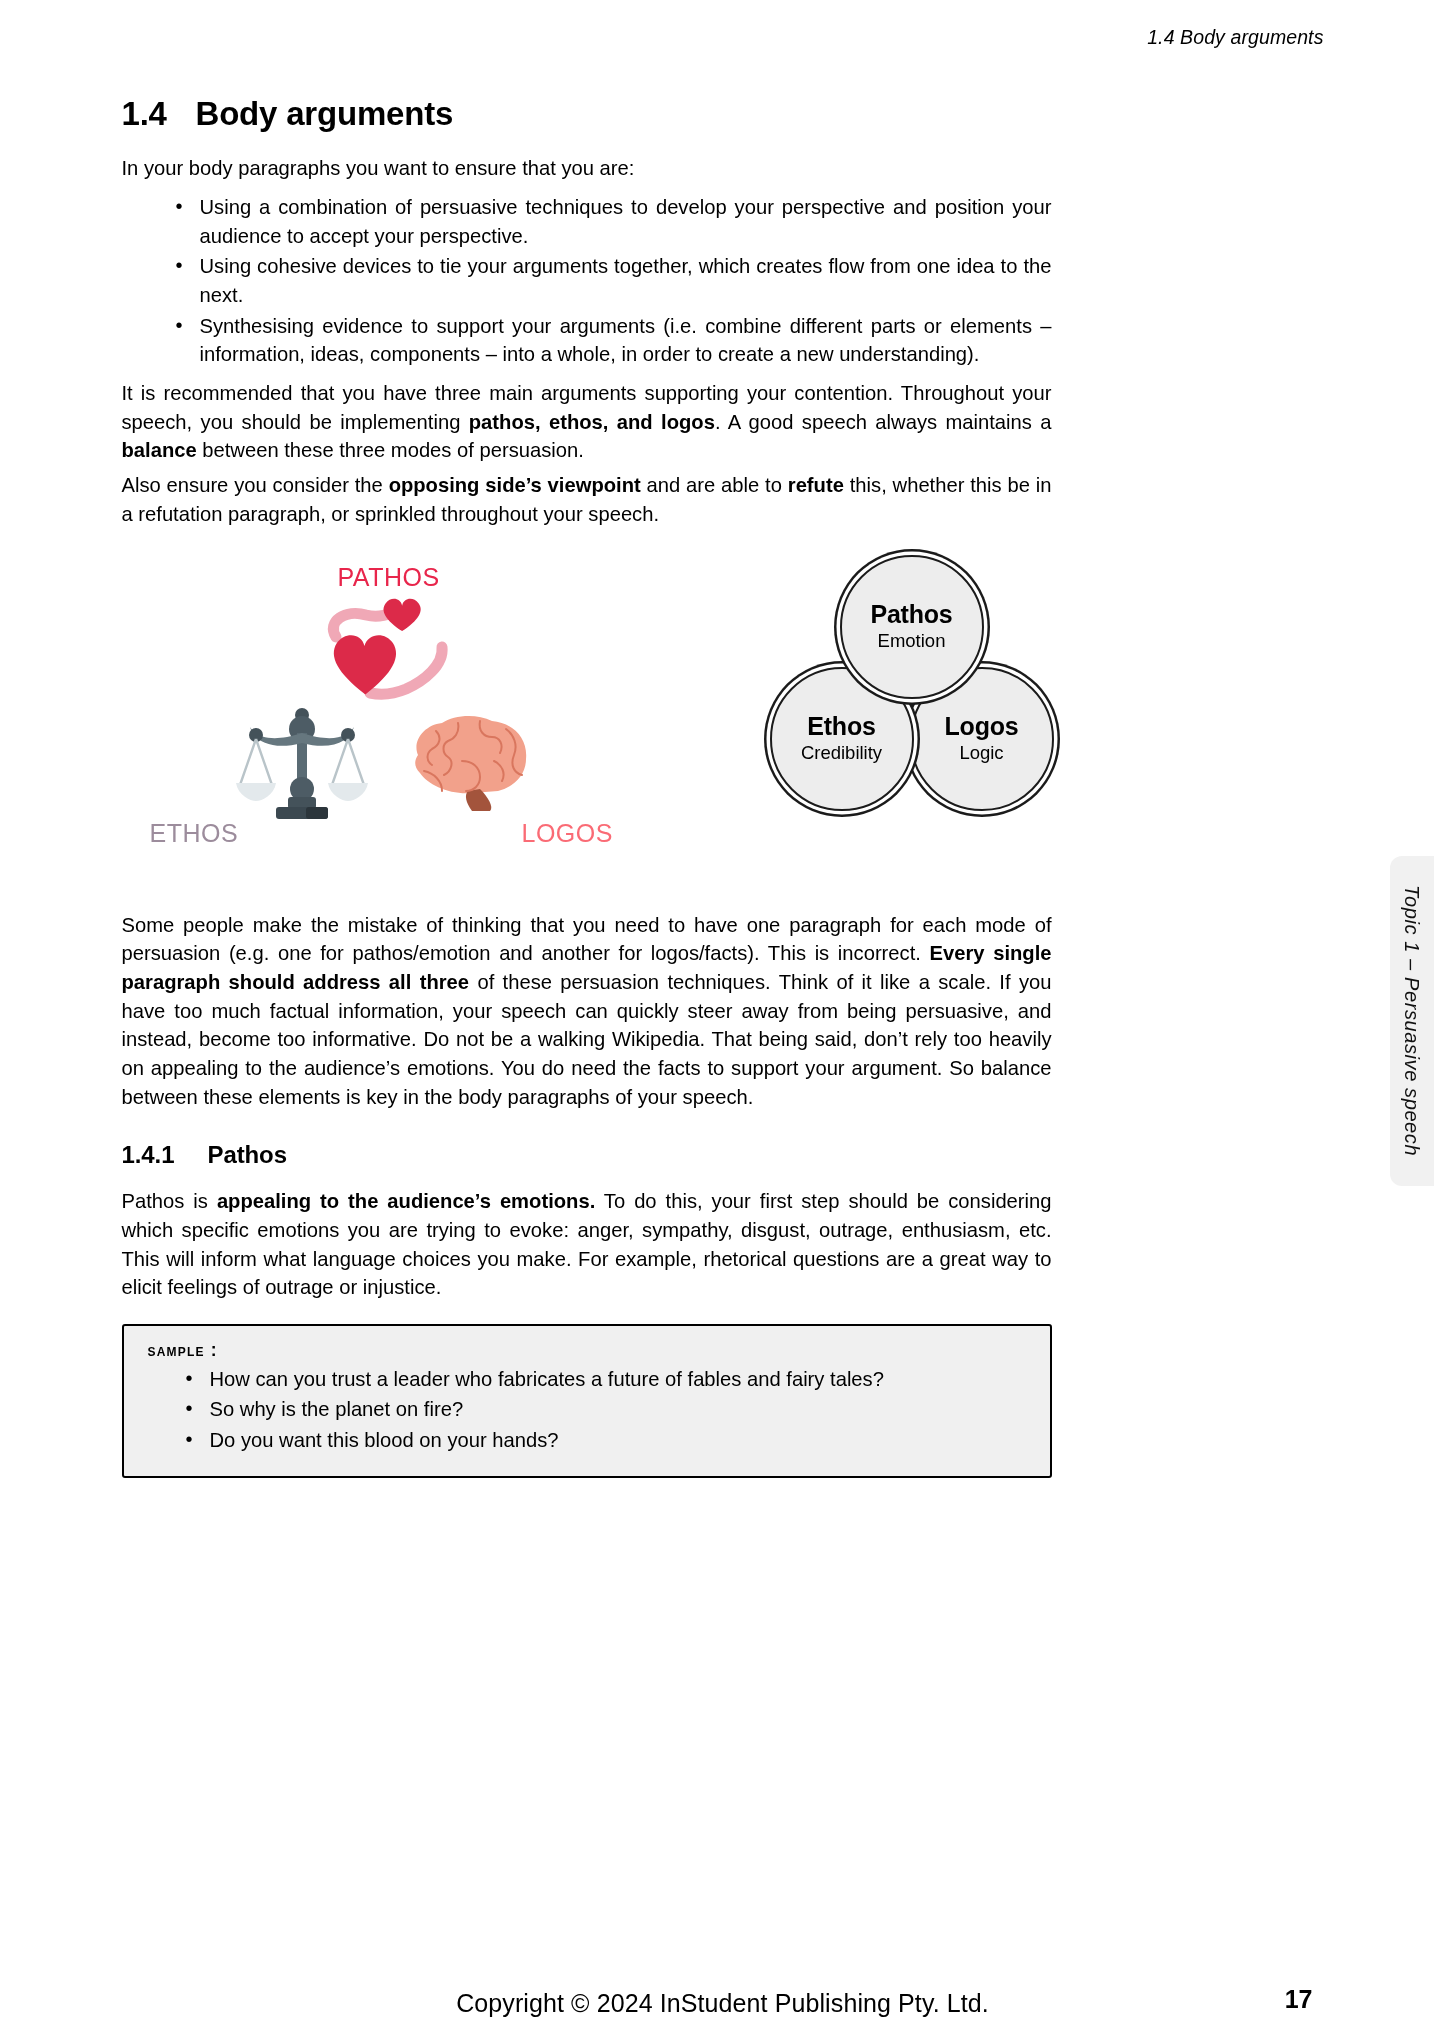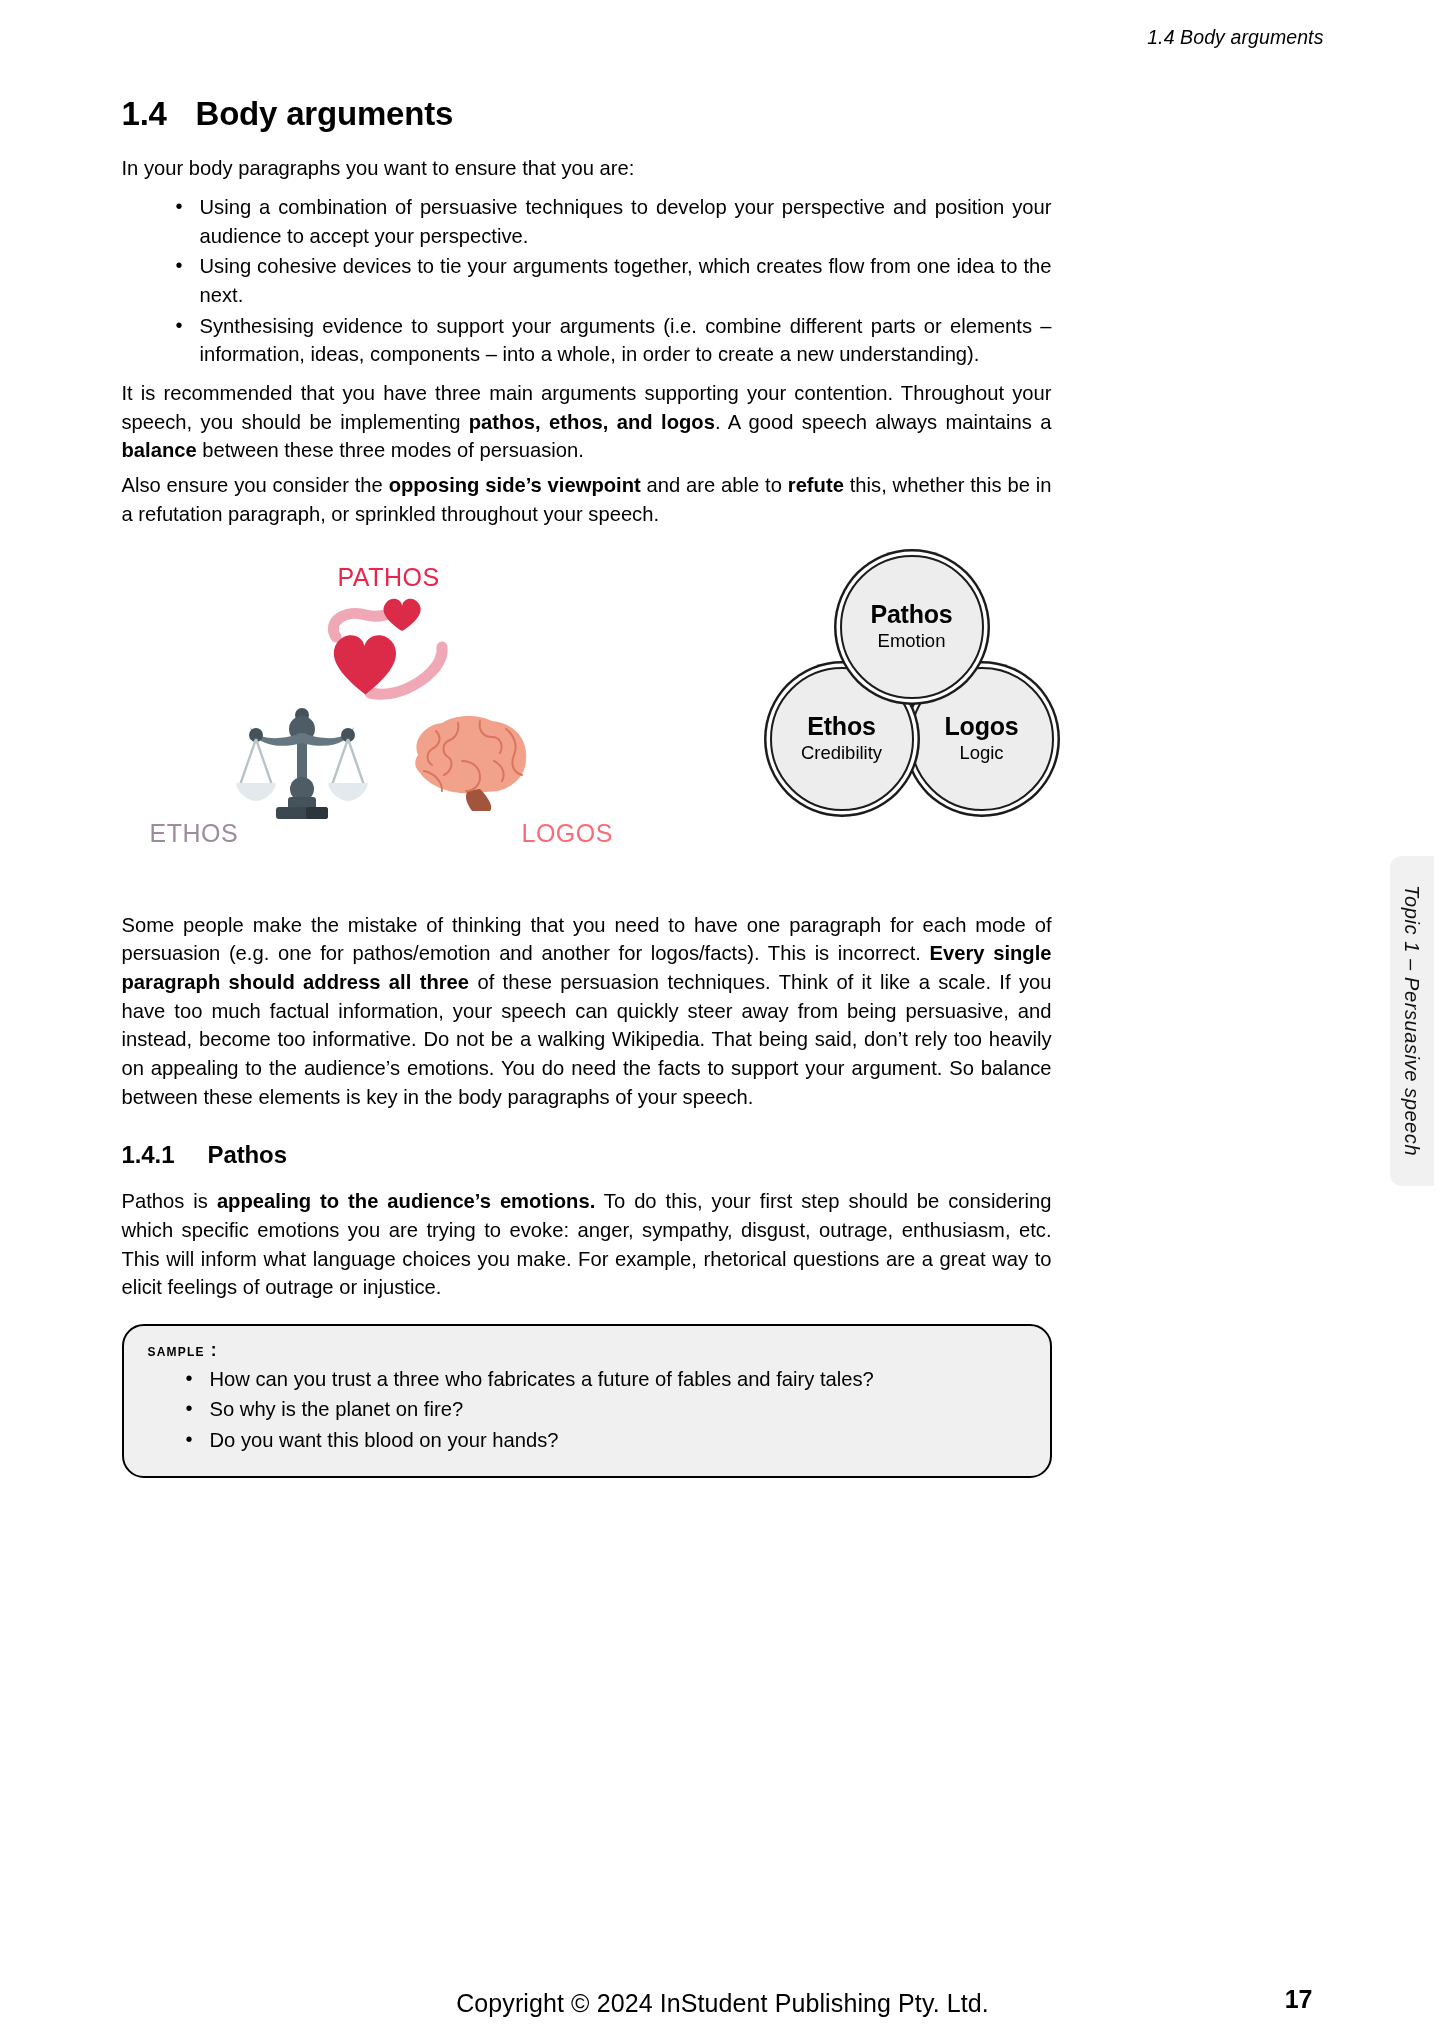--- a/index.html
+++ b/index.html
@@ -160,21 +160,21 @@
   }
   .circle-pathos { left: 72px;  top: 4px;   width: 140px; height: 140px; z-index: 3; }
   .circle-ethos  { left: 2px;   top: 116px; width: 140px; height: 140px; z-index: 2; }
   .circle-logos  { left: 142px; top: 116px; width: 140px; height: 140px; z-index: 1; }
 
   
   .sample-box {
     margin-top: 22px;
     background: #f0f0f0;
     border: 2.6px solid #000000;
-    border-radius: 22px;
+    border-radius: 3px;
     padding: 14px 22px 20px 22px;
     box-sizing: border-box;
   }
   .sample-label {
     font-size: 17.5px;
     font-weight: bold;
     font-variant: small-caps;
     text-transform: lowercase;
     letter-spacing: 1.2px;
     margin: 0 0 4px 2px;
@@ -338,21 +338,21 @@
 
     <h2 class="subsection-title">
       <span class="num">1.4.1</span><span>Pathos</span>
     </h2>
 
     <p class="body-text last"><span>Pathos is </span><b>appealing to the audience’s emotions.</b><span> To do this, your first step should be considering which specific emotions you are trying to evoke: anger, sympathy, disgust, outrage, enthusiasm, etc.  This will inform what language choices you make. For example, rhetorical questions are a great way to elicit feelings of outrage or injustice.</span></p>
 
     <div class="sample-box">
       <div class="sample-label">Sample :</div>
       <ul class="sample-list">
-        <li>How can you trust a three who fabricates a future of fables and fairy tales?</li>
+        <li>How can you trust a leader who fabricates a future of fables and fairy tales?</li>
         <li>So why is the planet on fire?</li>
         <li>Do you want this blood on your hands?</li>
       </ul>
     </div>
 
   </div>
 
   <div class="side-tab">
     <span>Topic 1 – Persuasive speech</span>
   </div>

